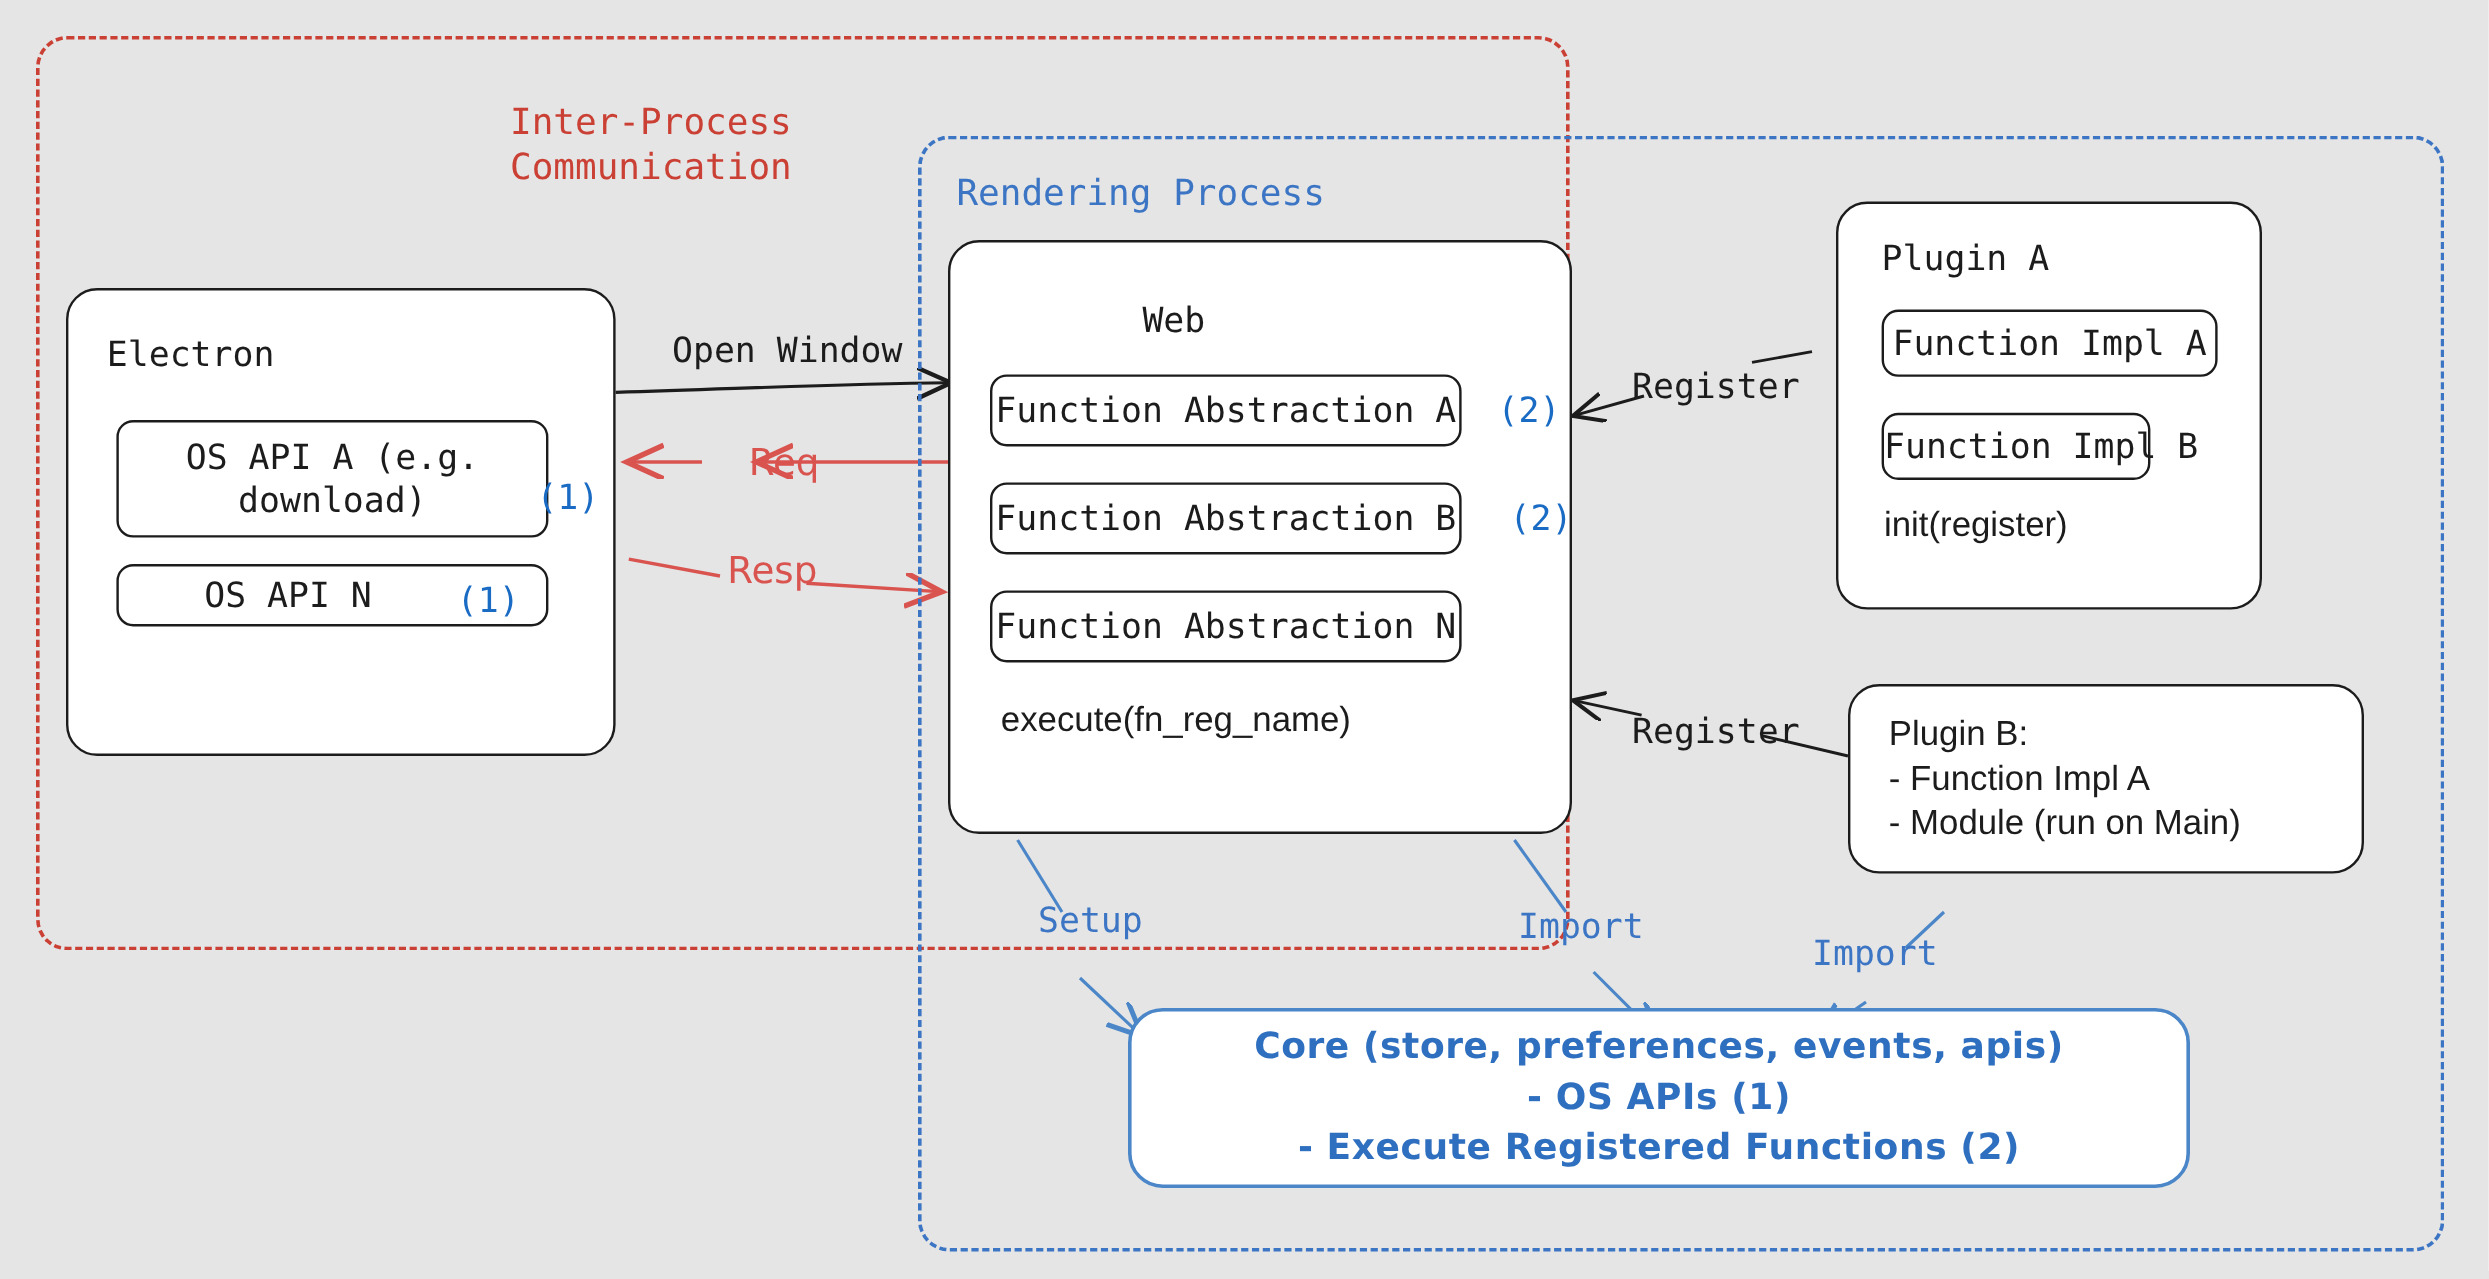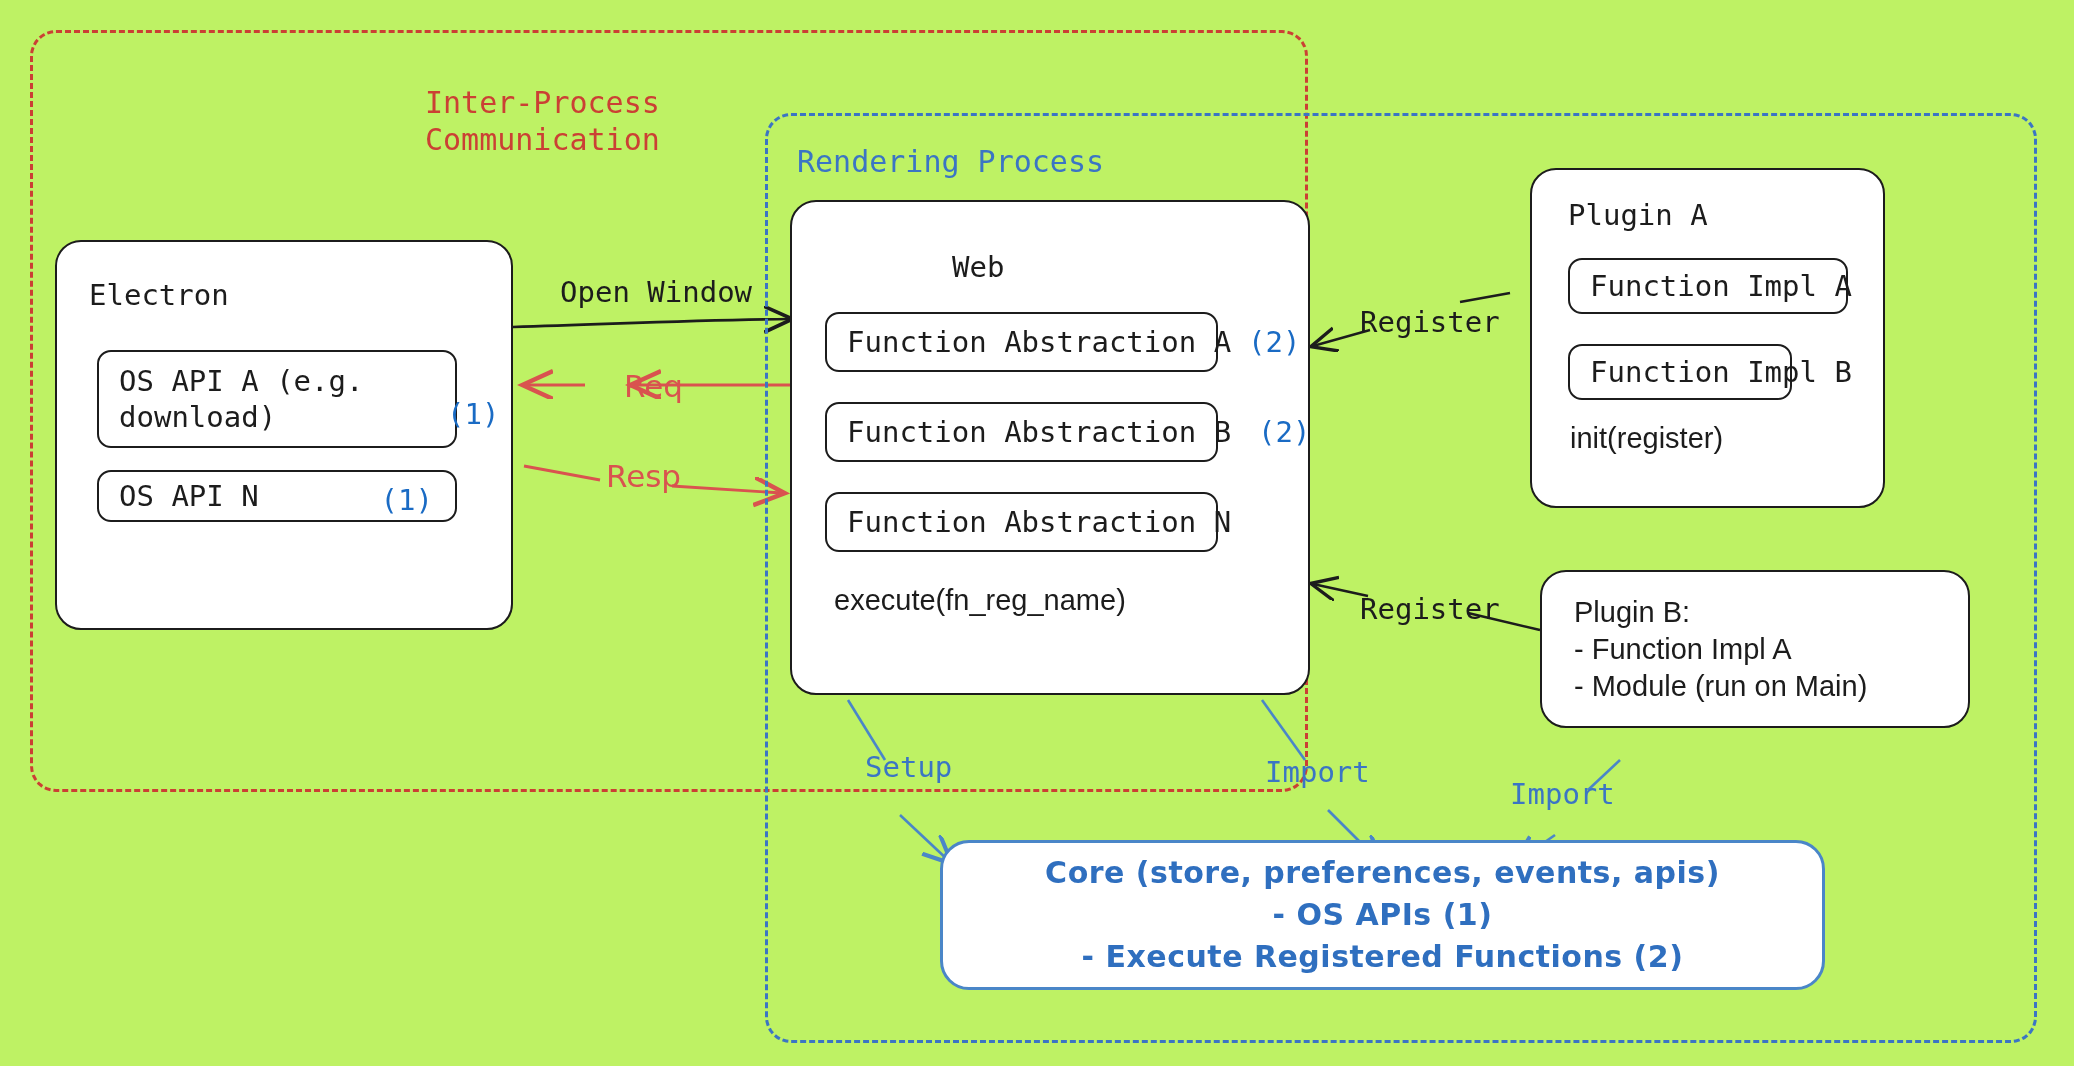--- a/index.html
+++ b/index.html
@@ -8,21 +8,21 @@
     padding: 0;
     background: #ffffff;
   }
   body {
     font-family: "DejaVu Sans Mono", monospace;
   }
   #canvas {
     position: relative;
     width: 2074px;
     height: 1066px;
-    background: #bef264;
+    background: #e5e5e5;
     overflow: hidden;
   }
 
   
   .region {
     position: absolute;
     border-style: dashed;
     border-width: 3px;
     border-radius: 26px;
     box-sizing: border-box;
@@ -63,27 +63,26 @@
     font-size: 29px;
     color: #1c1c1c;
     white-space: pre;
   }
   .inner-text {
     position: absolute;
     left: 0;
     right: 0;
     top: 50%;
     transform: translateY(-50%);
-    text-align: left;
+    text-align: center;
     font-family: "DejaVu Sans Mono", monospace;
     font-size: 29px;
     color: #1c1c1c;
     line-height: 1.25;
     white-space: pre;
-    padding-left: 20px;
   }
   .free-text {
     position: absolute;
     font-family: Liberation Sans, sans-serif;
     font-size: 29px;
     color: #1c1c1c;
     white-space: pre;
     line-height: 1.28;
   }
 

